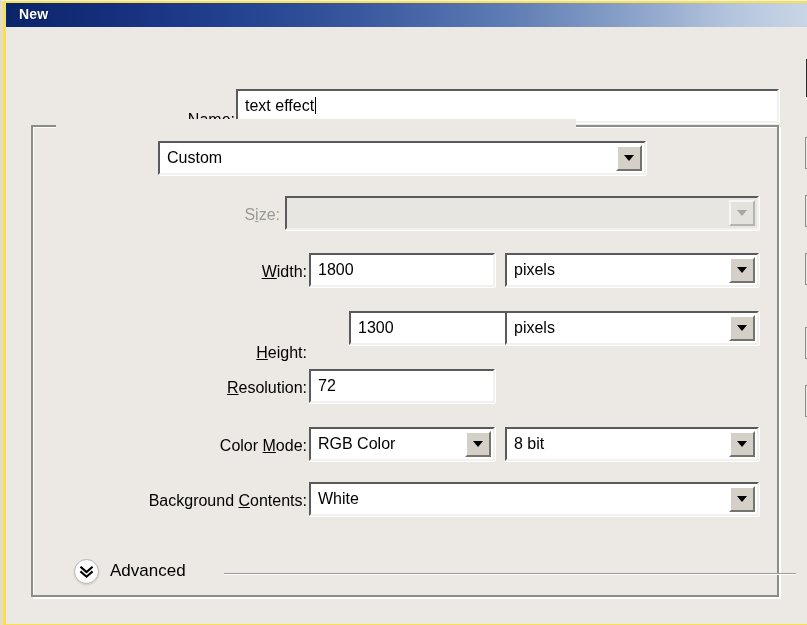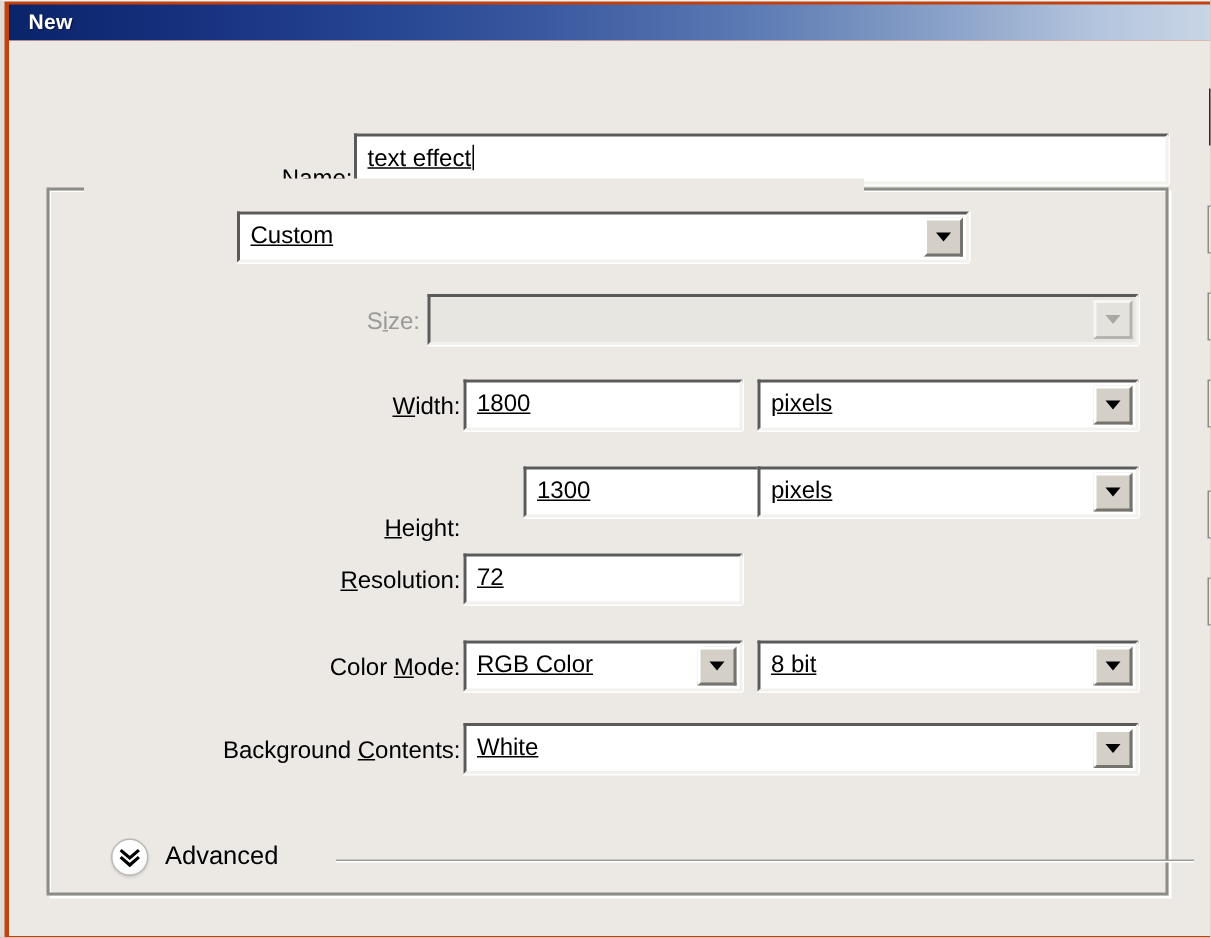--- a/index.html
+++ b/index.html
@@ -14,21 +14,21 @@
     overflow: hidden;
     position: relative;
   }
 
   
   #dialog-window {
     position: absolute;
     left: 0; top: 0;
     width: 807px;
     height: 625px;
-    background: #c2410c;
+    background: #fde047;
     box-sizing: border-box;
     border-left: 3px solid #dfdcd6;
     border-top: 1px solid #f4f2ee;
   }
 
   
   #title-bar {
     position: absolute;
     left: 3px; top: 2px;
     width: 804px;
@@ -94,21 +94,20 @@
     background: #e8e6e1;
   }
   .sunken .val {
     position: absolute;
     left: 7px;
     top: 50%;
     transform: translateY(-50%);
     font-size: 16px;
     color: #000000;
     white-space: nowrap;
-    text-decoration: underline;
   }
   .sunken.disabled .val { color: #9a9a96; }
 
   
   .caret {
     display: inline-block;
     width: 1px;
     height: 17px;
     background: #000;
     vertical-align: -3px;

